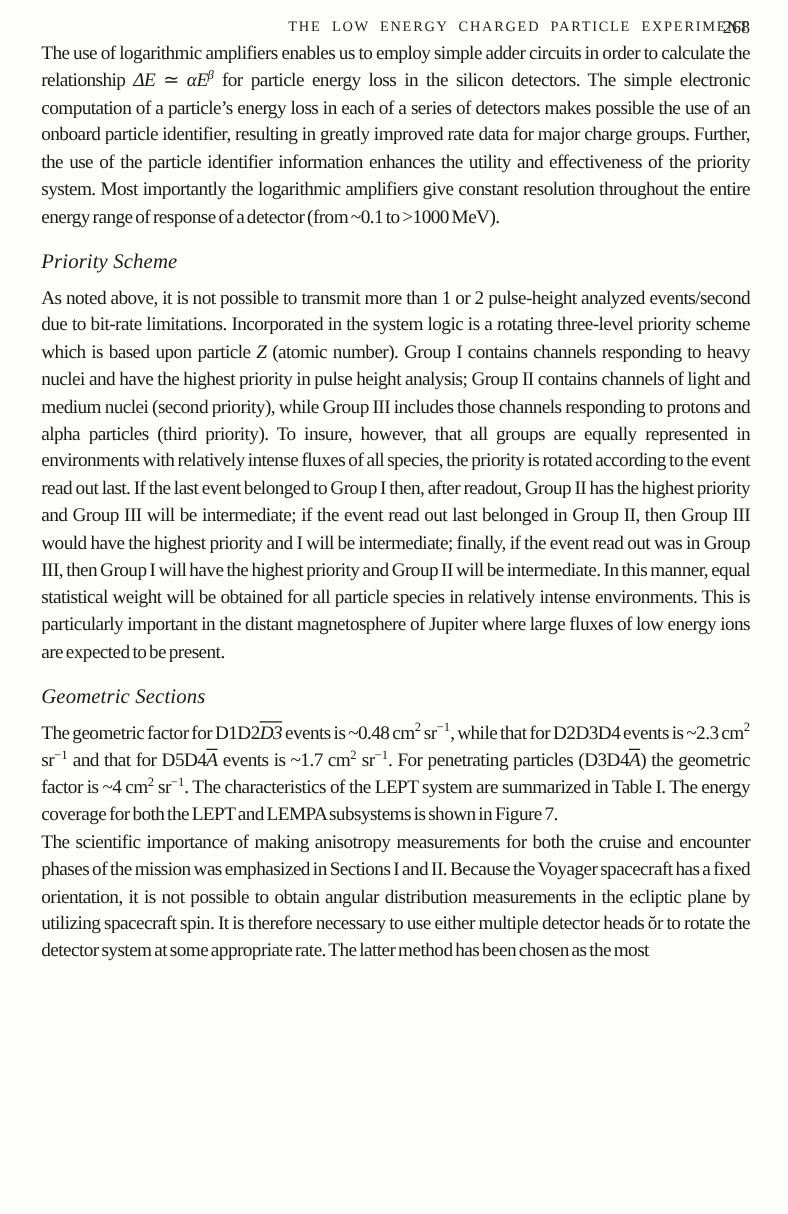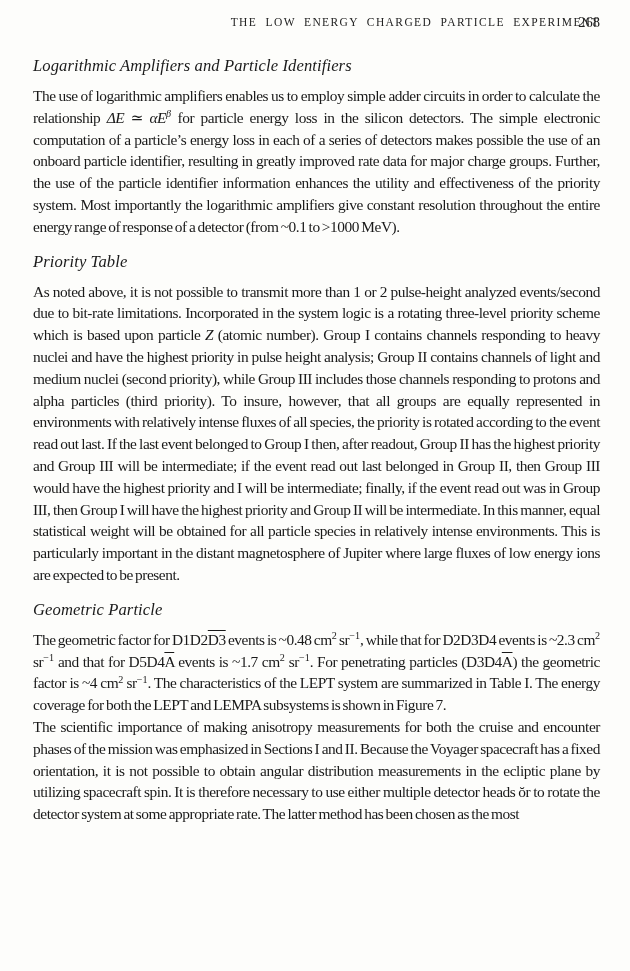--- a/index.html
+++ b/index.html
@@ -78,32 +78,32 @@
     font-style: italic;
     font-size: 66%;
     line-height: 0;
     position: relative;
     top: -0.55em;
     letter-spacing: 0;
   }
   .seg-over {
     text-decoration: overline;
     text-decoration-thickness: 1px;
+    font-style: italic;
   }
 </style>
 </head>
 <body>
 
 <div class="page">
   <header class="running-header">
     <div class="running-title">THE LOW ENERGY CHARGED PARTICLE EXPERIMENT</div>
     <div class="page-number">268</div>
   </header>
   <main>
-      <h2 class="section-heading">Logarithmic Amplifiers and Particle Identifiers</h2>
       <p class="body-paragraph"><span>The use of logarithmic amplifiers enables us to employ simple adder circuits in order to calculate the relationship </span><span class="seg-i">ΔE ≃ αE</span><span class="seg-sup-i">β</span><span> for particle energy loss in the silicon detectors. The simple electronic computation of a particle’s energy loss in each of a series of detectors makes possible the use of an onboard particle identifier, resulting in greatly improved rate data for major charge groups. Further, the use of the particle identifier information enhances the utility and effectiveness of the priority system. Most importantly the logarithmic amplifiers give constant resolution throughout the entire energy range of response of a detector (from ~0.1 to &gt;1000 MeV).</span></p>
-      <h2 class="section-heading">Priority Table</h2>
+      <h2 class="section-heading">Priority Scheme</h2>
       <p class="body-paragraph"><span>As noted above, it is not possible to transmit more than 1 or 2 pulse-height analyzed events/second due to bit-rate limitations. Incorporated in the system logic is a rotating three-level priority scheme which is based upon particle </span><span class="seg-i">Z</span><span> (atomic number). Group I contains channels responding to heavy nuclei and have the highest priority in pulse height analysis; Group II contains channels of light and medium nuclei (second priority), while Group III includes those channels responding to protons and alpha particles (third priority). To insure, however, that all groups are equally represented in environments with relatively intense fluxes of all species, the priority is rotated according to the event read out last. If the last event belonged to Group I then, after readout, Group II has the highest priority and Group III will be intermediate; if the event read out last belonged in Group II, then Group III would have the highest priority and I will be intermediate; finally, if the event read out was in Group III, then Group I will have the highest priority and Group II will be intermediate. In this manner, equal statistical weight will be obtained for all particle species in relatively intense environments. This is particularly important in the distant magnetosphere of Jupiter where large fluxes of low energy ions are expected to be present.</span></p>
-      <h2 class="section-heading">Geometric Particle</h2>
+      <h2 class="section-heading">Geometric Sections</h2>
       <p class="body-paragraph"><span>The geometric factor for D1D2</span><span class="seg-over">D3</span><span> events is ~0.48 cm</span><span class="seg-sup">2</span><span> sr</span><span class="seg-sup">−1</span><span>, while that for D2D3D4 events is ~2.3 cm</span><span class="seg-sup">2</span><span> sr</span><span class="seg-sup">−1</span><span> and that for D5D4</span><span class="seg-over">A</span><span> events is ~1.7 cm</span><span class="seg-sup">2</span><span> sr</span><span class="seg-sup">−1</span><span>. For penetrating particles (D3D4</span><span class="seg-over">A</span><span>) the geometric factor is ~4 cm</span><span class="seg-sup">2</span><span> sr</span><span class="seg-sup">−1</span><span>. The characteristics of the LEPT system are summarized in Table I. The energy coverage for both the LEPT and LEMPA subsystems is shown in Figure 7.</span></p>
       <p class="body-paragraph"><span>The scientific importance of making anisotropy measurements for both the cruise and encounter phases of the mission was emphasized in Sections I and II. Because the Voyager spacecraft has a fixed orientation, it is not possible to obtain angular distribution measurements in the ecliptic plane by utilizing spacecraft spin. It is therefore necessary to use either multiple detector heads ŏr to rotate the detector system at some appropriate rate. The latter method has been chosen as the most</span></p>
     </main>
 </div>
 
 </body></html>

